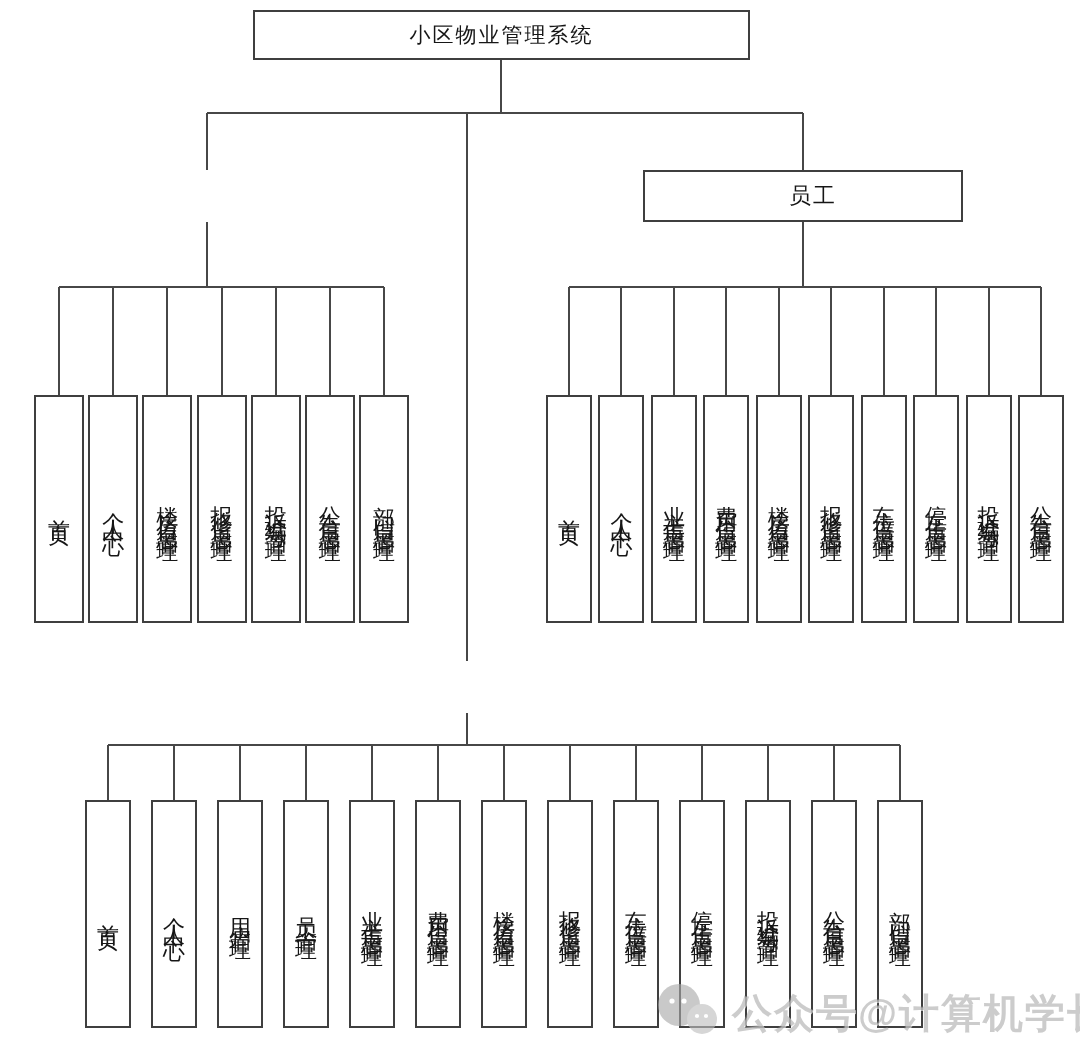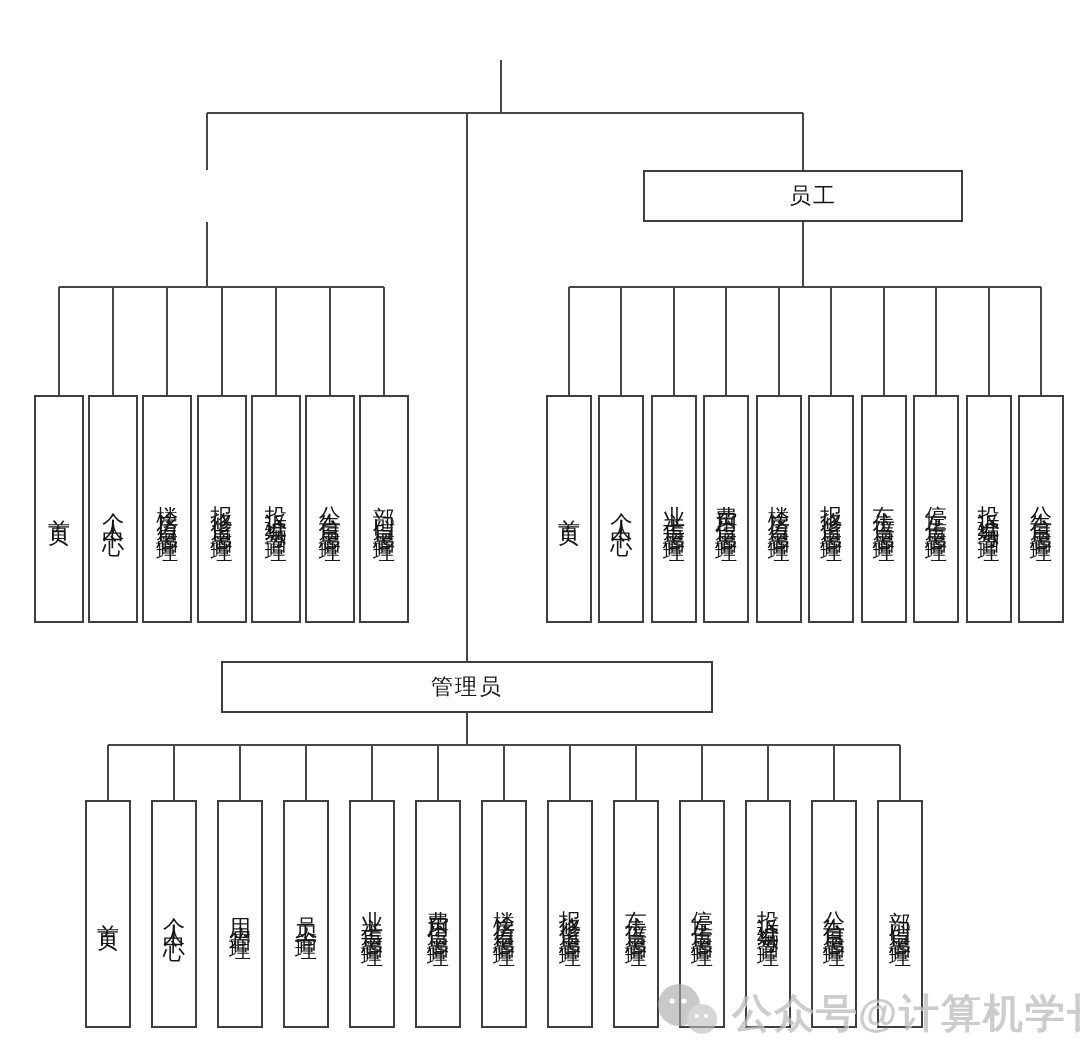--- a/index.html
+++ b/index.html
@@ -53,25 +53,25 @@
     letter-spacing: 2px;
     white-space: nowrap;
     text-shadow: 1px 1px 0 rgba(255,255,255,0.6);
   }
 </style>
 </head>
 <body>
 
 <div id="canvas">
 
+  <div class="node hnode" id="node-root">小区物业管理系统</div>
 
 
   <div class="node hnode" id="node-staff">员工</div>
 
-  <div class="node hnode" id="node-admin">管理员</div>
 
   <div class="wm">
     <span class="wm-icon">
       <svg width="72" height="58" viewBox="0 0 72 58" aria-hidden="true">
         <circle cx="27" cy="23" r="21" fill="#a9a9a9"></circle>
         <circle cx="50" cy="37" r="15" fill="#bdbdbd"></circle>
         <circle cx="20" cy="19" r="2.6" fill="#ffffff"></circle>
         <circle cx="32" cy="19" r="2.6" fill="#ffffff"></circle>
         <circle cx="45" cy="34" r="2.1" fill="#ffffff"></circle>
         <circle cx="54" cy="34" r="2.1" fill="#ffffff"></circle>

